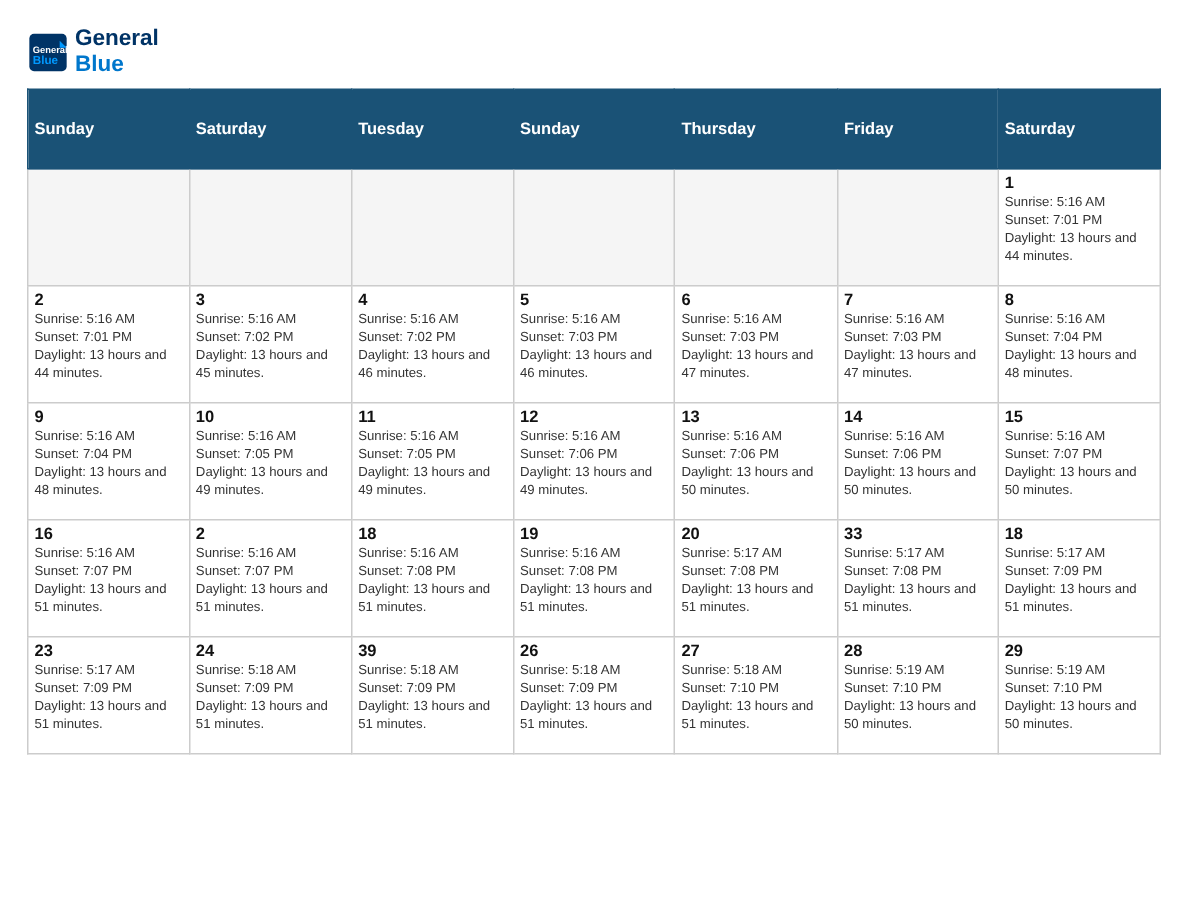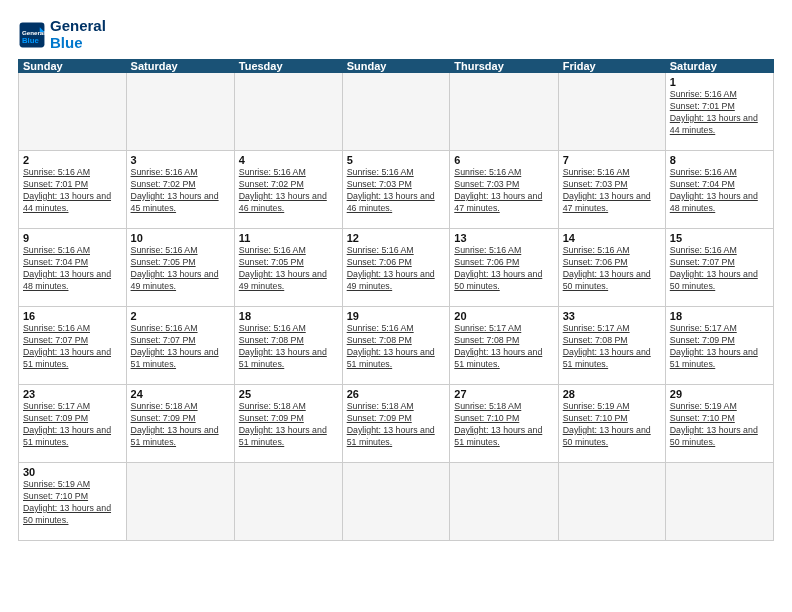--- a/index.html
+++ b/index.html
@@ -56,21 +56,21 @@
     .calendar {
       width: 100%;
       border-collapse: collapse;
       font-size: 9.5px;
     }
     .calendar thead tr th {
       background: #1a5276;
       color: #fff;
       font-weight: bold;
       font-size: 11px;
-      padding: 0 4px;
+      padding: 20px 4px;
       text-align: left;
       border: 1px solid #1a5276;
     }
     .calendar tbody tr td {
       border: 1px solid #ccc;
       vertical-align: top;
       padding: 3px 4px;
       width: 113px;
       height: 78px;
       background: #fff;
@@ -81,21 +81,20 @@
     .day-num {
       font-weight: bold;
       font-size: 11px;
       color: #111;
       margin-bottom: 1px;
     }
     .day-info {
       color: #333;
       font-size: 8.8px;
       line-height: 1.35;
-      text-decoration: underline;
     }
   </style>
 </head>
 <body>
 
 <div class="page">
   <div class="header">
     <div class="logo">
       <svg class="logo-icon" viewBox="0 0 36 36">
         <rect x="2" y="2" width="32" height="32" rx="4" fill="#003366"></rect>
@@ -234,47 +233,35 @@
         <tr>
           <td>
             <div class="day-num">23</div>
             <div class="day-info">Sunrise: 5:17 AM<br>Sunset: 7:09 PM<br>Daylight: 13 hours and 51 minutes.</div>
           </td>
           <td>
             <div class="day-num">24</div>
             <div class="day-info">Sunrise: 5:18 AM<br>Sunset: 7:09 PM<br>Daylight: 13 hours and 51 minutes.</div>
           </td>
           <td>
-            <div class="day-num">25</div>
+            <div class="day-num">39</div>
             <div class="day-info">Sunrise: 5:18 AM<br>Sunset: 7:09 PM<br>Daylight: 13 hours and 51 minutes.</div>
           </td>
           <td>
             <div class="day-num">26</div>
             <div class="day-info">Sunrise: 5:18 AM<br>Sunset: 7:09 PM<br>Daylight: 13 hours and 51 minutes.</div>
           </td>
           <td>
             <div class="day-num">27</div>
             <div class="day-info">Sunrise: 5:18 AM<br>Sunset: 7:10 PM<br>Daylight: 13 hours and 51 minutes.</div>
           </td>
           <td>
             <div class="day-num">28</div>
             <div class="day-info">Sunrise: 5:19 AM<br>Sunset: 7:10 PM<br>Daylight: 13 hours and 50 minutes.</div>
           </td>
           <td>
             <div class="day-num">29</div>
             <div class="day-info">Sunrise: 5:19 AM<br>Sunset: 7:10 PM<br>Daylight: 13 hours and 50 minutes.</div>
           </td>
-        </tr>
-        <tr>
-          <td>
-            <div class="day-num">30</div>
-            <div class="day-info">Sunrise: 5:19 AM<br>Sunset: 7:10 PM<br>Daylight: 13 hours and 50 minutes.</div>
-          </td>
-          <td class="empty"></td>
-          <td class="empty"></td>
-          <td class="empty"></td>
-          <td class="empty"></td>
-          <td class="empty"></td>
-          <td class="empty"></td>
         </tr>
       </tbody>
   </table>
 </div>
 
 </body></html>

